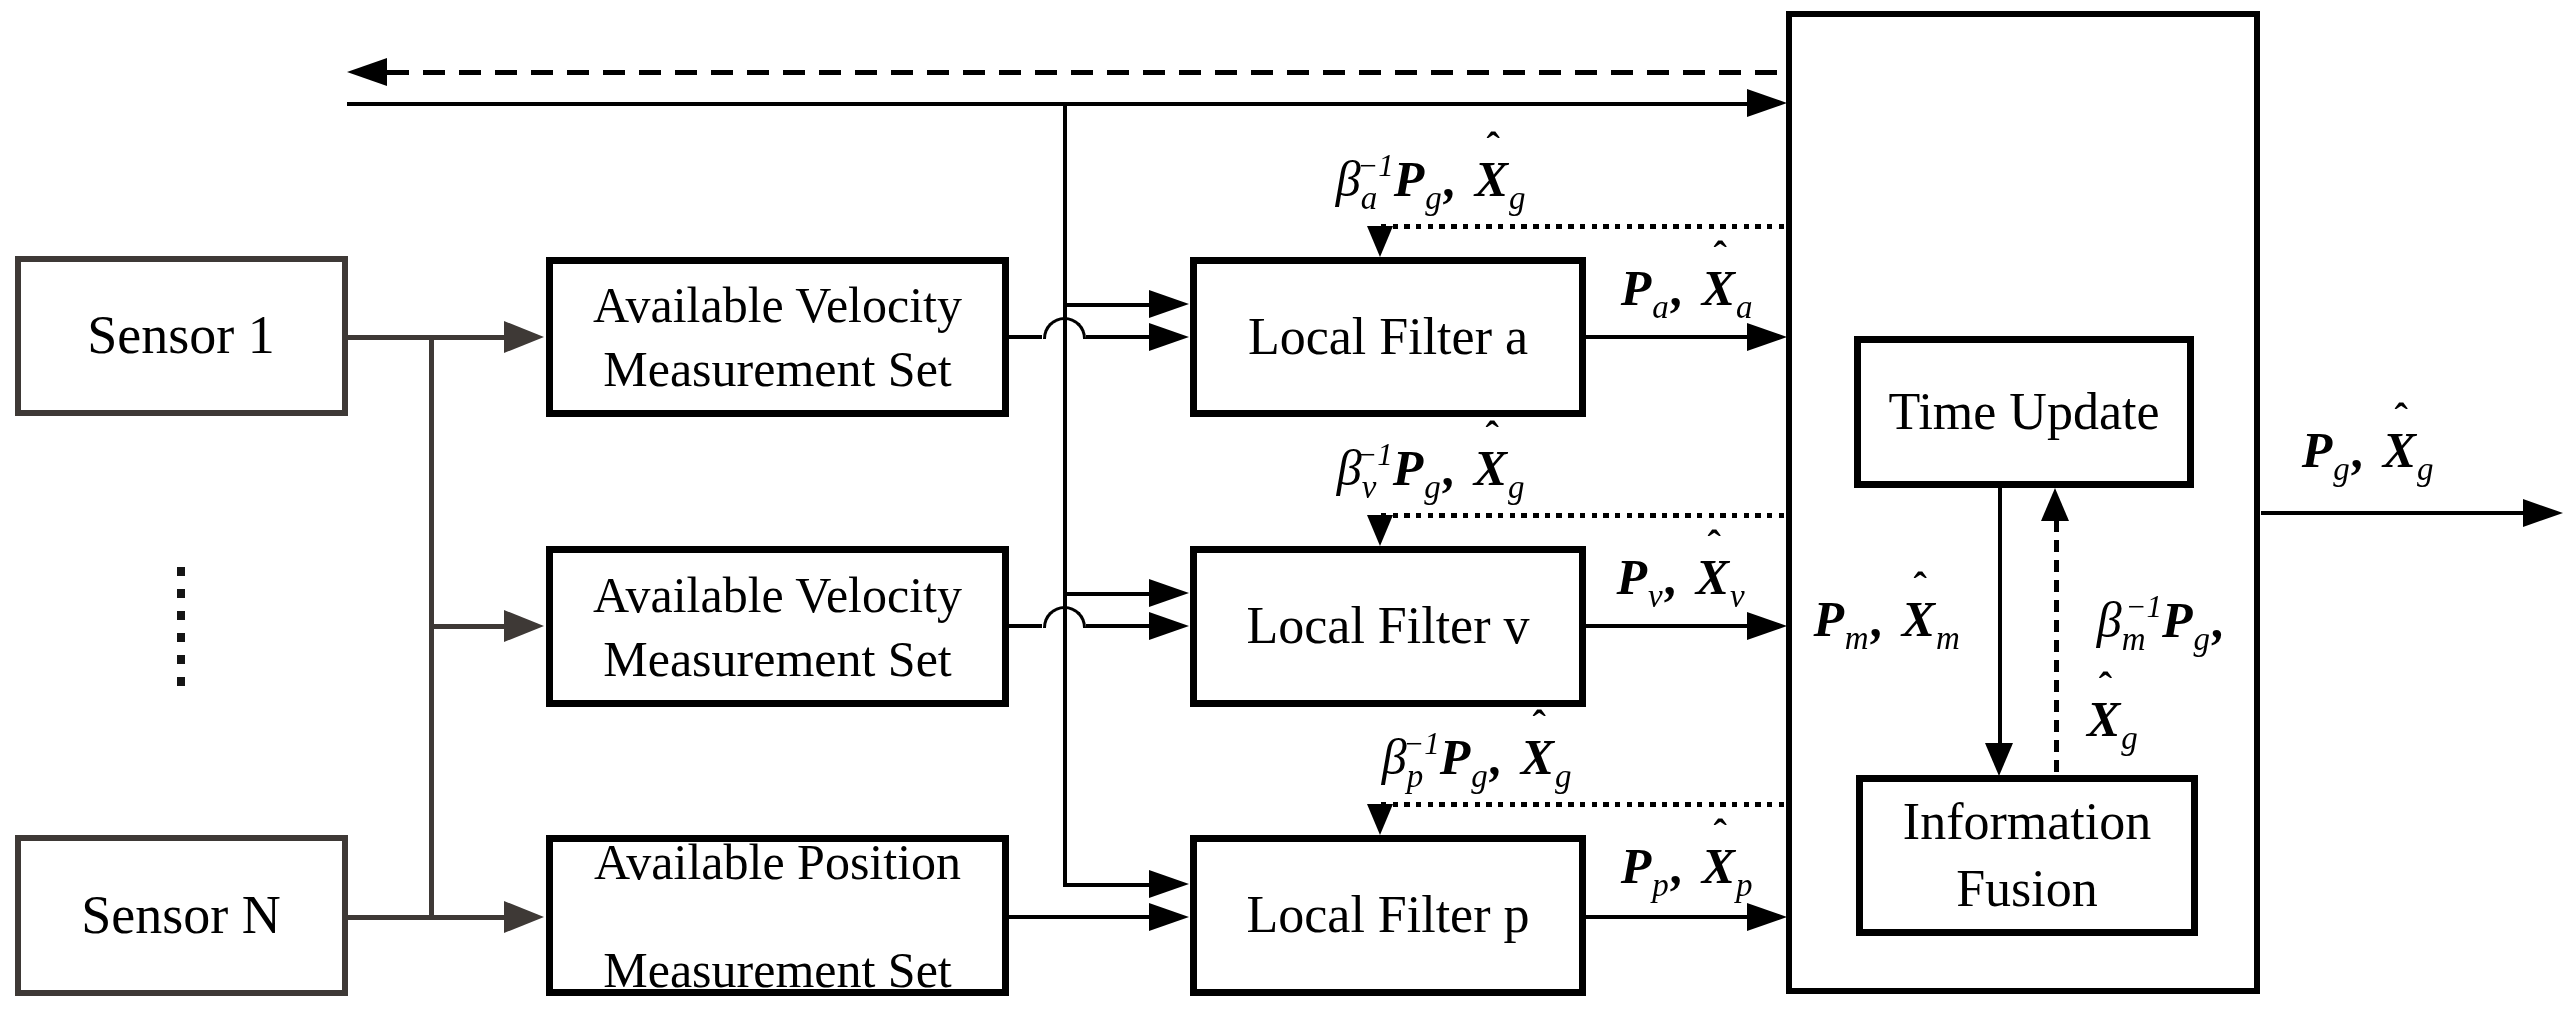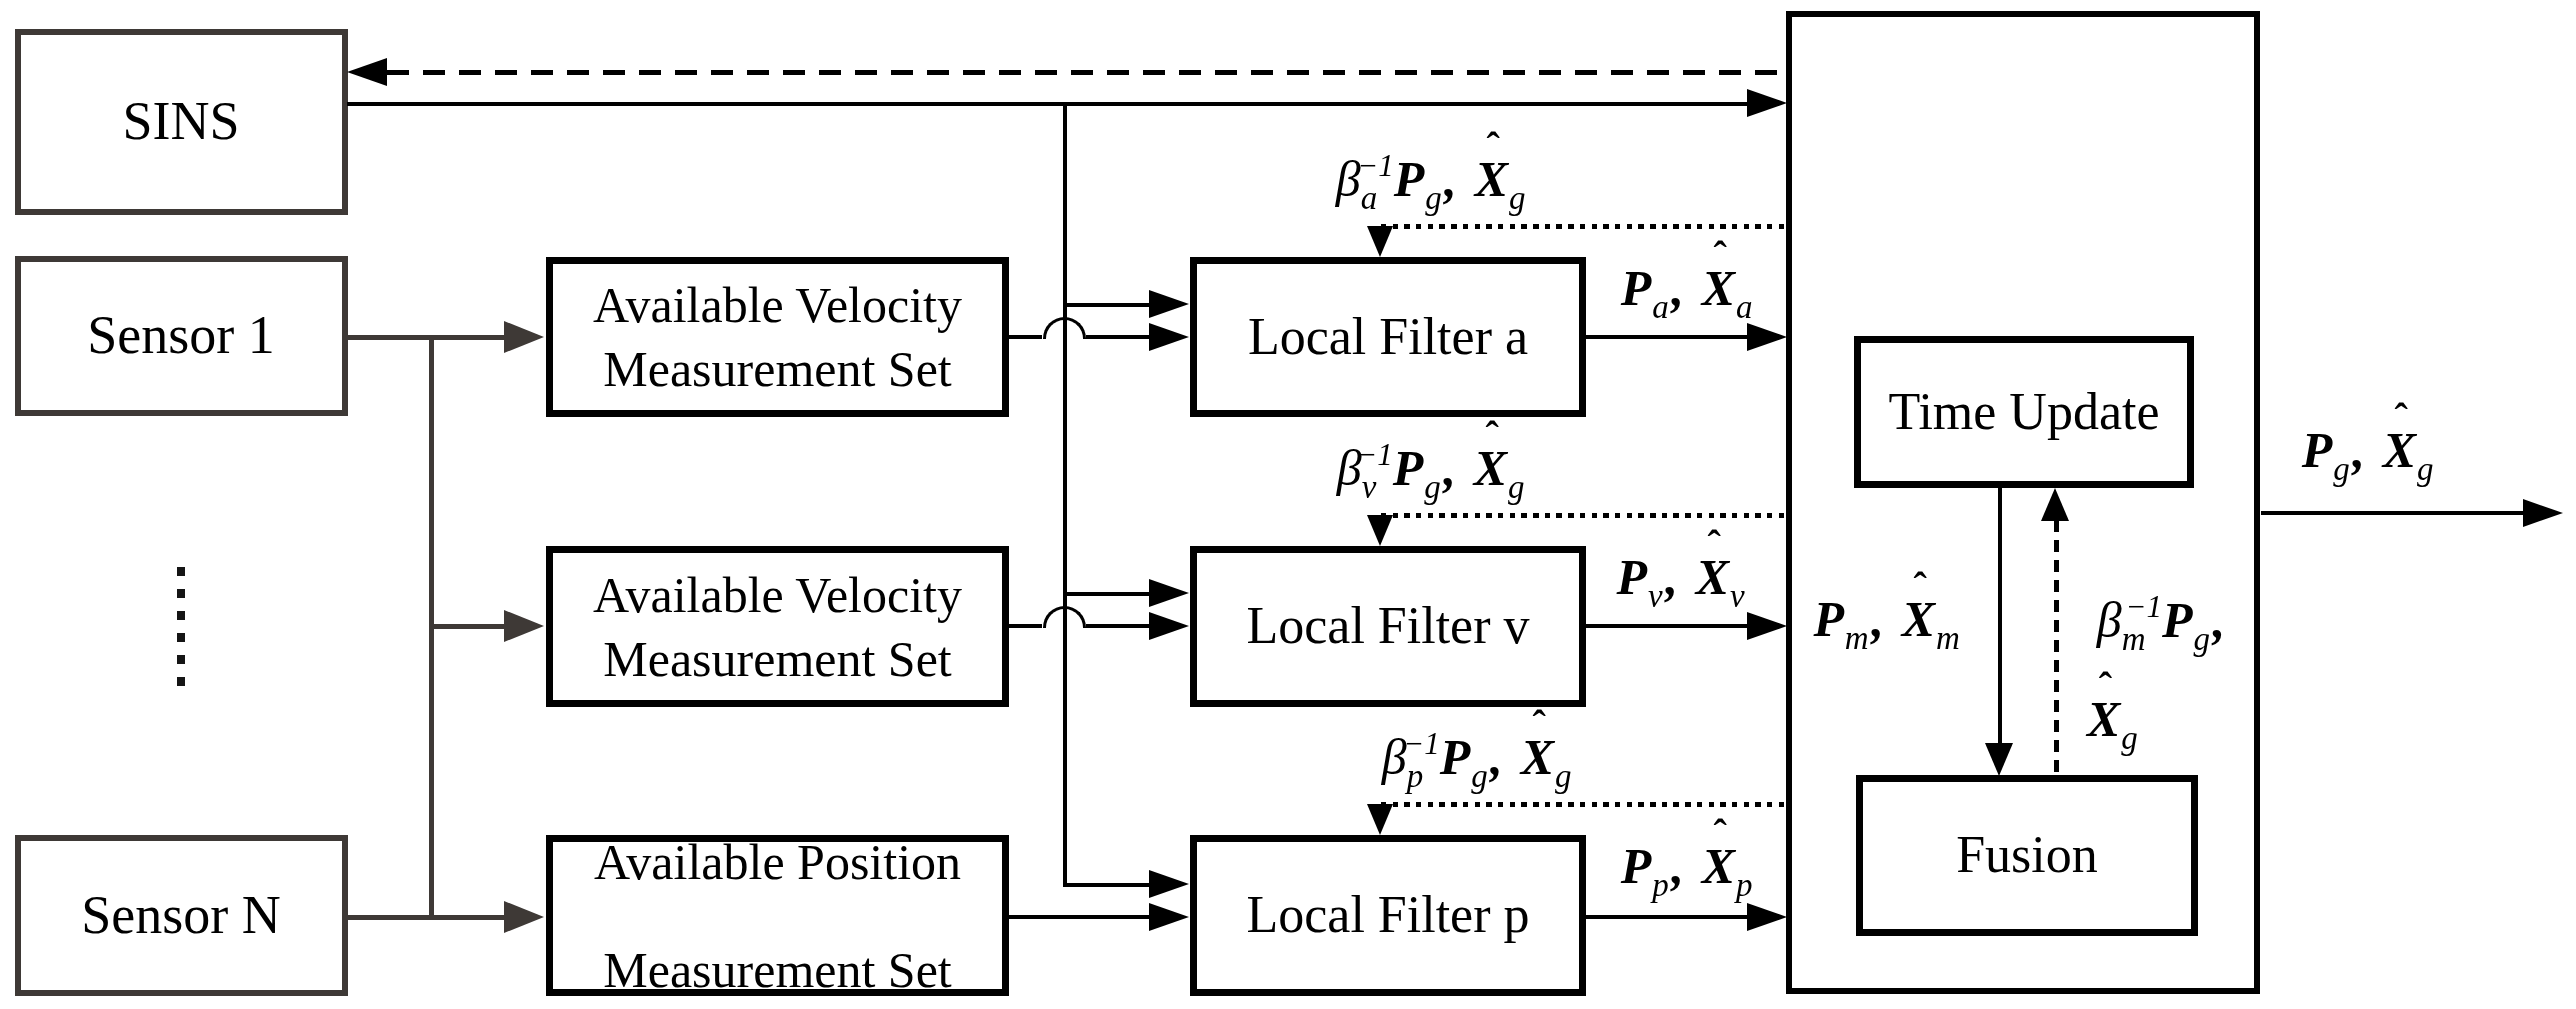--- a/index.html
+++ b/index.html
@@ -42,23 +42,20 @@
   .m-sup{font-size:31px;font-style:italic;vertical-align:20px;}
   .hatw{position:relative;display:inline-block;font-weight:bold;font-style:italic;margin-left:5.4px;}
   .hatw .hat{position:absolute;left:55%;transform:translateX(-50%);top:-23.5px;font-size:40px;line-height:1;font-weight:bold;font-style:normal;}
   .title-abs{position:absolute;text-align:center;color:#000;}
 </style>
 </head>
 <body style="background: rgb(255, 255, 255);">
 
 <div class="canvas">
 
-  <div class="box gy t60" style="left:14.5px;top:29px;width:333px;height:186px;">
-    <span>SINS</span>
-  </div>
   <div class="box gy t60" style="left:14.5px;top:256px;width:333px;height:160px;">
     <span>Sensor 1</span>
   </div>
   <div class="vdots" style="left:177px;top:567px;height:128px;"></div>
   <div class="box gy t60" style="left:14.5px;top:835px;width:333px;height:161px;">
     <span>Sensor N</span>
   </div>
 
   <div class="box bk t55" style="left:546px;top:257px;width:463px;height:160px;">
     <span>Available Velocity</span>
@@ -81,20 +78,21 @@
   </div>
   <div class="box bk t57" style="left:1190px;top:835px;width:396px;height:161px;">
     <span>Local Filter p</span>
   </div>
 
   <div class="box bk2" style="left:1786px;top:11px;width:474px;height:983px;"></div>
   <div class="box bk t57" style="left:1854px;top:336px;width:340px;height:152px;">
     <span>Time Update</span>
   </div>
   <div class="box bk t57" style="left:1856px;top:775px;width:342px;height:161px;">
+    <span>Information</span>
     <span>Fusion</span>
   </div>
 
   <div class="ar ar-l" style="left:347px;top:58px;"></div>
   <div class="dash-h" style="left:387px;top:70px;width:1400px;"></div>
   <div class="ln" style="left:347px;top:102px;width:1400px;height:3.6px;"></div>
   <div class="ar ar-r" style="left:1747px;top:89px;"></div>
 
   <div class="ln" style="left:1063px;top:102px;width:3.6px;height:784px;"></div>
 

